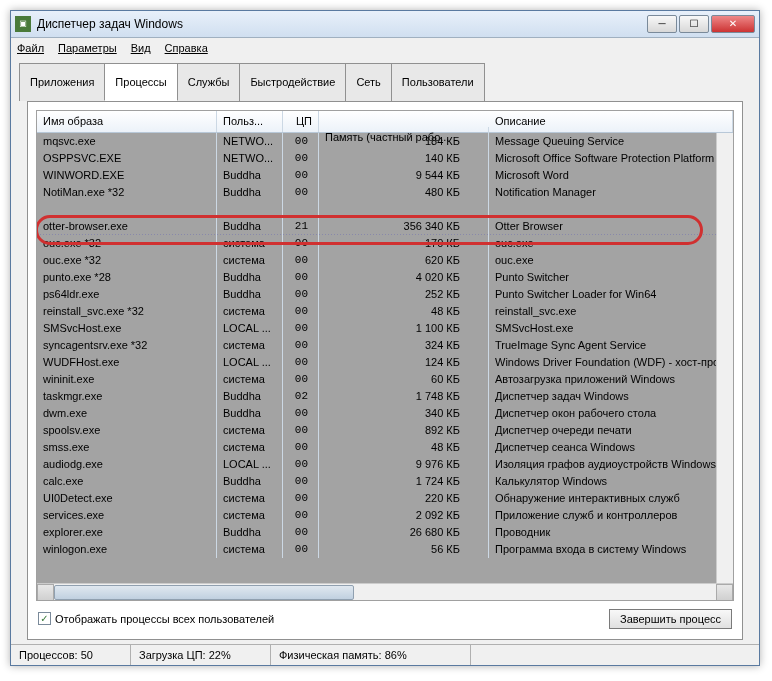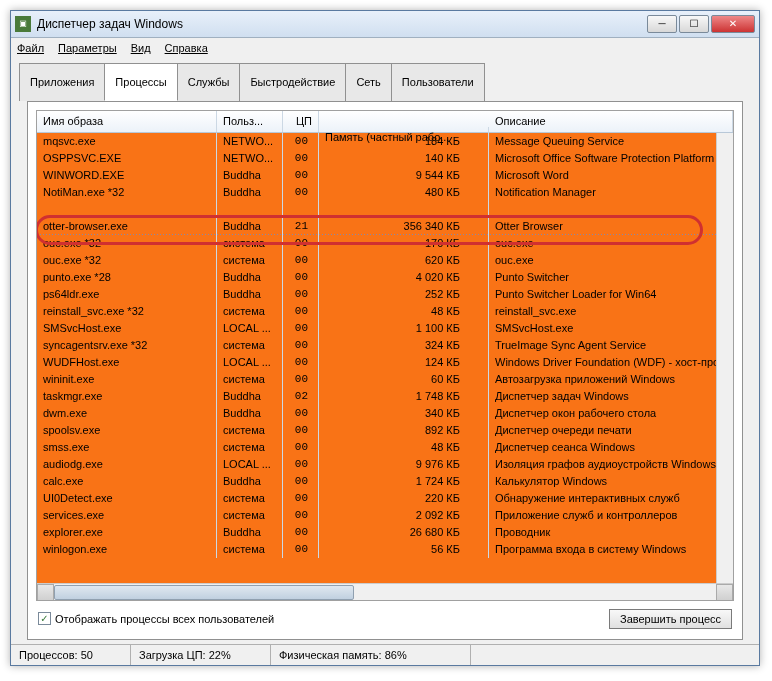--- a/index.html
+++ b/index.html
@@ -11,21 +11,21 @@
 .win-btns { display: flex; gap: 2px; }
 .win-btn { width: 30px; height: 18px; border: 1px solid #7a8a9a; background: linear-gradient(#f8f8f8, #d8d8d8); border-radius: 2px; display: flex; align-items: center; justify-content: center; cursor: pointer; font-size: 10px; }
 .win-btn.close { background: linear-gradient(#e88, #c33); color: #fff; width: 44px; }
 .menubar { height: 22px; display: flex; align-items: center; padding: 0 6px; gap: 14px; background: #f0f0f0; }
 .menu-item { text-decoration: underline; cursor: pointer; color: #000; }
 .tabs-wrap { padding: 4px 8px 0 8px; }
 .tabs { display: flex; }
 .tab { padding: 12px 10px; border: 1px solid #909090; background: #e8e8e8; border-bottom: none; margin-right: -1px; cursor: pointer; font-size: 11px; }
 .tab.active { background: #fff; border-bottom: 1px solid #fff; position: relative; z-index: 2; }
 .panel { margin: 0 8px 4px 8px; background: #fff; border: 1px solid #909090; flex: 1; display: flex; flex-direction: column; padding: 8px; }
-.listview { flex: 1; border: 1px solid #a0a0a0; background: #f97316; overflow: hidden; position: relative; }
+.listview { flex: 1; border: 1px solid #a0a0a0; background: #a3a3a3; overflow: hidden; position: relative; }
 .lv-header { display: flex; background: linear-gradient(#fff, #ecf2f9); border-bottom: 1px solid #b8c8d8; height: 22px; align-items: center; }
 .lv-col { padding: 0 6px; border-right: 1px solid #ccd8e4; height: 100%; display: flex; align-items: center; overflow: hidden; white-space: nowrap; }
 .c1 { width: 180px; } .c2 { width: 66px; } .c3 { width: 36px; text-align: right; justify-content: flex-end; } .c4 { width: 170px; justify-content: flex-end; padding-right: 10px; } .c5 { flex: 1; }
 .lv-body { height: 450px; overflow: hidden; }
 .lv-row { display: flex; height: 17px; align-items: center; font-size: 11px; }
 .lv-row .c1 { padding-left: 6px; } .lv-row .c3 { padding-right: 10px; font-family: Liberation Mono, monospace; } .lv-row .c4 { padding-right: 28px; }
 .highlight-ring { position: absolute; border: 3px solid #d03030; border-radius: 18px; pointer-events: none; }
 .scroll-h { height: 17px; background: #f0f0f0; border-top: 1px solid #ccc; position: relative; }
 .scroll-thumb { position: absolute; left: 17px; top: 1px; width: 300px; height: 15px; background: linear-gradient(#e0e8f0, #c0d0e0); border: 1px solid #90a0b0; border-radius: 2px; }
 .scroll-h::before, .scroll-h::after { content: ''; position: absolute; width: 17px; height: 17px; top: 0; background: linear-gradient(#e8e8e8,#d0d0d0); border: 1px solid #aaa; box-sizing: border-box; }

